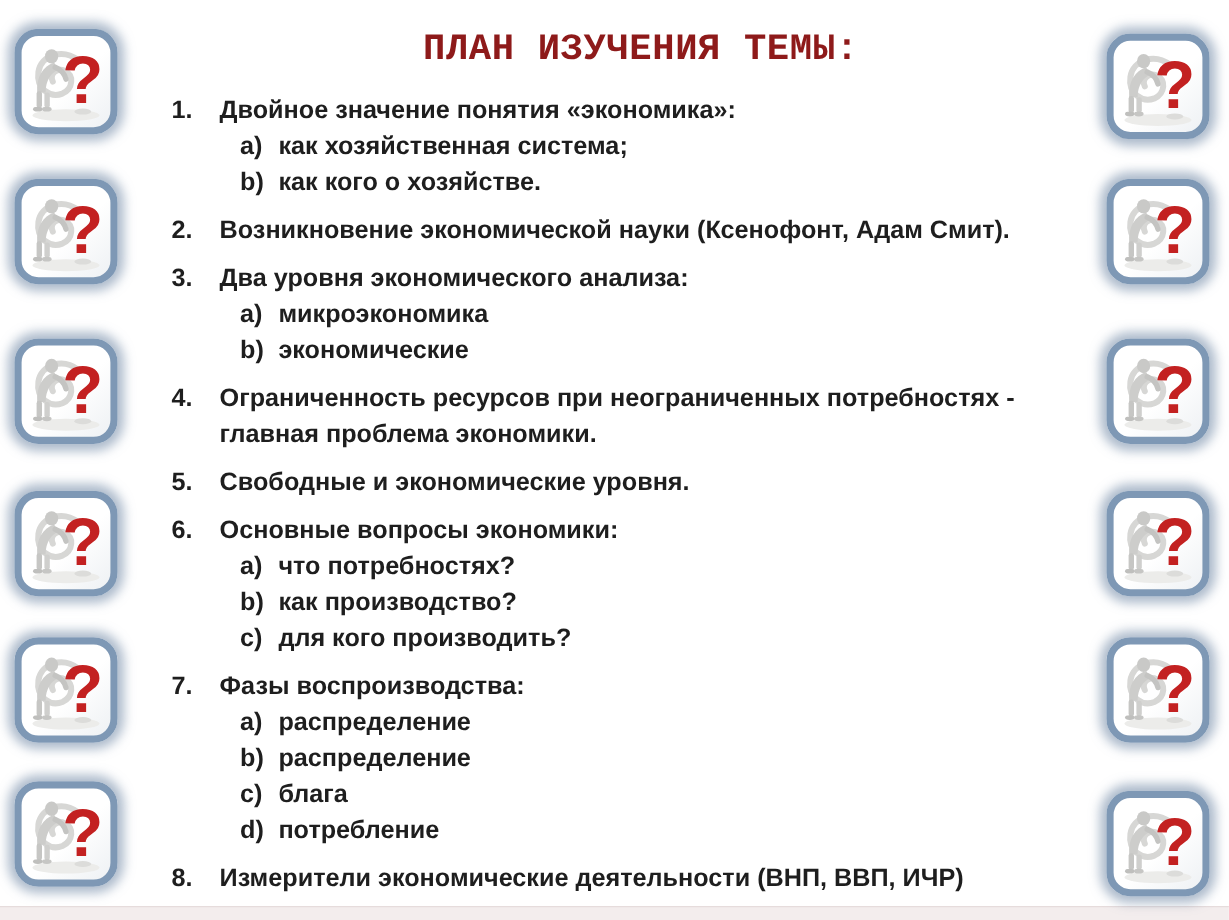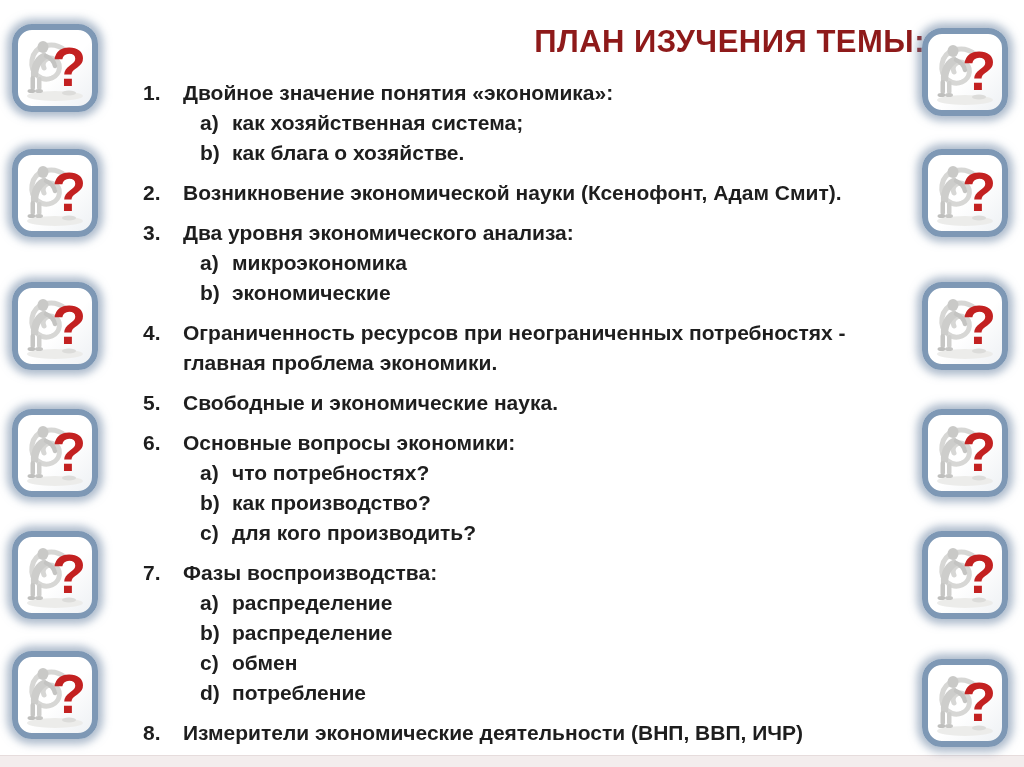--- a/index.html
+++ b/index.html
@@ -10,24 +10,25 @@
     position:relative;
   }
   .slide{position:absolute;inset:0;background:#ffffff;}
 
   
   .content{
     position:absolute;left:143px;top:24px;width:782px;
     color:#1e1e1e;
   }
   .title{
-    width:100%;text-align:right;
+    width:100%;text-align:center;
     font-size:31px;font-weight:bold;letter-spacing:0.5px;
     color:#8e1a1a;
     margin:0 0 18px 0;
+    font-family:Liberation Mono, monospace;
   }
   .item{display:flex;align-items:flex-start;margin-top:10px;
         font-size:21px;font-weight:bold;line-height:30px;}
   .item:first-of-type{margin-top:0;}
   .item .num{flex:0 0 40px;}
   .item .txt{flex:1 1 auto;white-space:pre-line;}
   .sub{display:flex;align-items:flex-start;margin-left:57px;
        font-size:21px;font-weight:bold;line-height:30px;}
   .sub .marker{flex:0 0 32px;}
   .sub .txt{flex:1 1 auto;}
@@ -267,21 +268,21 @@
     <div class="item">
       <span class="num">1.</span>
       <span class="txt">Двойное значение понятия «экономика»:</span>
     </div>
     <div class="sub">
       <span class="marker">a)</span>
       <span class="txt">как хозяйственная система;</span>
     </div>
     <div class="sub">
       <span class="marker">b)</span>
-      <span class="txt">как блага о хозяйстве.</span>
+      <span class="txt">как кого о хозяйстве.</span>
     </div>
 
     <div class="item">
       <span class="num">2.</span>
       <span class="txt">Возникновение экономической науки (Ксенофонт, Адам Смит).</span>
     </div>
 
     <div class="item">
       <span class="num">3.</span>
       <span class="txt">Два уровня экономического анализа:</span>
@@ -296,21 +297,21 @@
     </div>
 
     <div class="item">
       <span class="num">4.</span>
       <span class="txt">Ограниченность ресурсов при неограниченных потребностях -
 главная проблема экономики.</span>
     </div>
 
     <div class="item">
       <span class="num">5.</span>
-      <span class="txt">Свободные и экономические наука.</span>
+      <span class="txt">Свободные и экономические уровня.</span>
     </div>
 
     <div class="item">
       <span class="num">6.</span>
       <span class="txt">Основные вопросы экономики:</span>
     </div>
     <div class="sub">
       <span class="marker">a)</span>
       <span class="txt">что потребностях?</span>
     </div>
@@ -330,21 +331,21 @@
     <div class="sub">
       <span class="marker">a)</span>
       <span class="txt">распределение</span>
     </div>
     <div class="sub">
       <span class="marker">b)</span>
       <span class="txt">распределение</span>
     </div>
     <div class="sub">
       <span class="marker">c)</span>
-      <span class="txt">обмен</span>
+      <span class="txt">блага</span>
     </div>
     <div class="sub">
       <span class="marker">d)</span>
       <span class="txt">потребление</span>
     </div>
 
     <div class="item">
       <span class="num">8.</span>
       <span class="txt">Измерители экономические деятельности (ВНП, ВВП, ИЧР)</span>
     </div>

